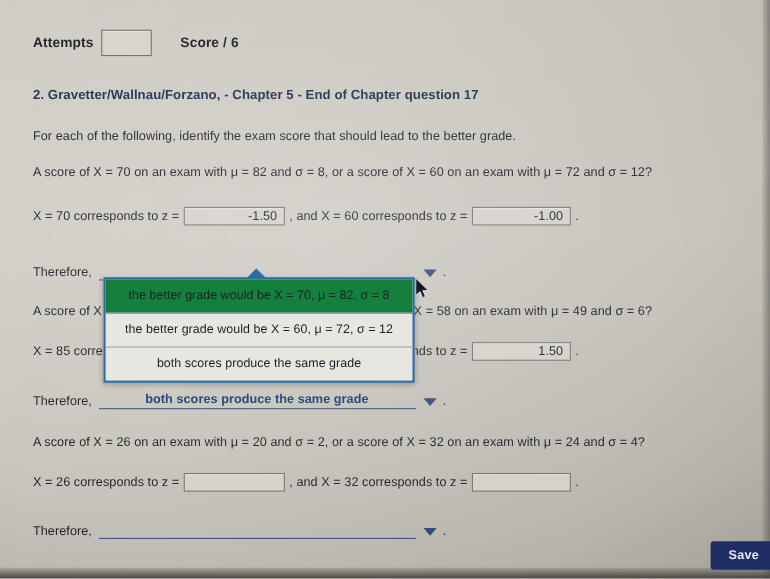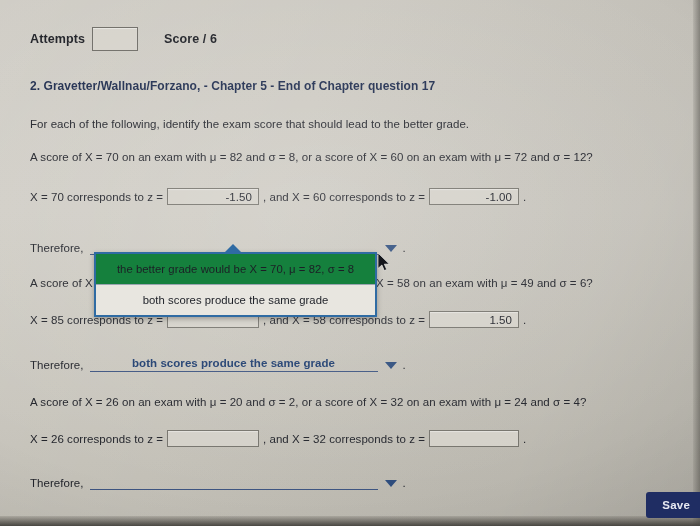--- a/index.html
+++ b/index.html
@@ -321,20 +321,21 @@
     <span class="select-line">
       <span class="sel-val"></span>
     </span>
     <span class="caret"></span>
     <span class="thr-period">.</span>
   </div>
 
   <div id="dropdown-pointer"></div>
   <div id="dropdown">
     <div class="dd-item sel">the better grade would be X = 70, μ = 82, σ = 8</div>
+    <div class="dd-item">the better grade would be X = 60, μ = 72, σ = 12</div>
     <div class="dd-item">both scores produce the same grade</div>
   </div>
 
   <svg id="cursor" width="14" height="20" viewBox="0 0 14 20">
     <polygon points="0,0 0,15.5 3.9,12 6.3,17.6 8.7,16.5 6.3,11.2 11.3,11.1" fill="#14161c" stroke="#e9e9e6" stroke-width="0.7"></polygon>
   </svg>
 
   <div id="save-btn">Save</div>
 
   <div id="right-edge"></div>

